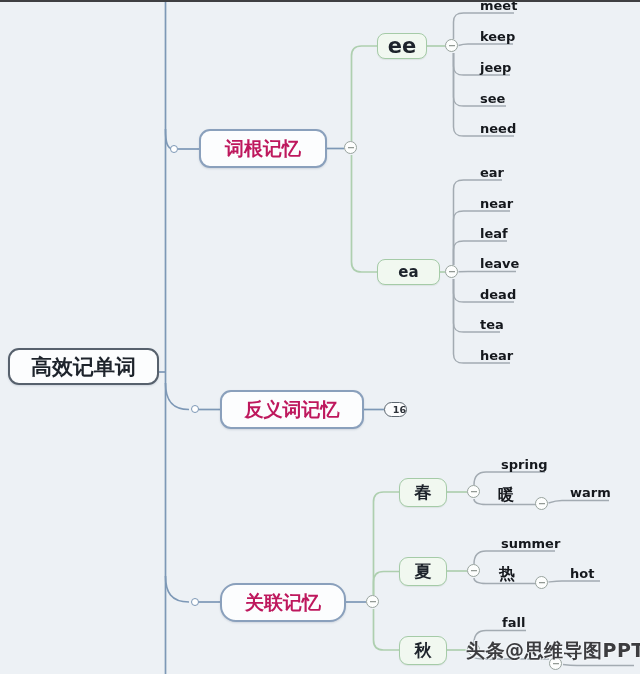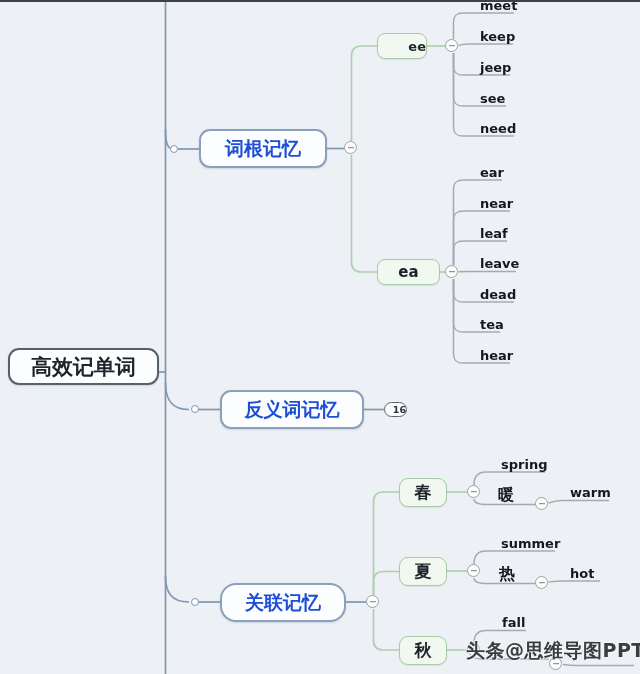--- a/index.html
+++ b/index.html
@@ -8,21 +8,21 @@
     background:#edf1f5;
     font-family:"DejaVu Sans","Liberation Sans",sans-serif;
   }
   .canvas{position:absolute;inset:0;}
   .top-border{position:absolute;left:0;top:0;width:640px;height:2px;background:#3f4042;z-index:5;}
   svg.links{position:absolute;left:0;top:0;z-index:1;}
   .node{position:absolute;display:flex;align-items:center;justify-content:center;
         background:#fcfdfe;box-sizing:border-box;z-index:2;
         box-shadow:0 1px 2px rgba(70,90,115,.18);}
   .node-root{border:2px solid #57616d;border-radius:11px;font-size:21px;font-weight:bold;color:#1d232b;}
-  .node-blue{border:2px solid #8aa0bc;border-radius:11px;font-size:19px;font-weight:bold;color:#1d4ed8;}
+  .node-blue{border:2px solid #8aa0bc;border-radius:11px;font-size:19px;font-weight:bold;color:#be185d;}
   .node-green{border:1.6px solid #a5cba7;border-radius:8px;background:#f1f8f0;
               font-weight:bold;color:#1d232b;box-shadow:0 1px 1px rgba(90,120,90,.12);}
   .hub{position:absolute;width:13px;height:13px;border-radius:50%;background:#fdfefd;
        border:1.2px solid #98a39e;box-sizing:border-box;z-index:3;}
   .hub .minus{position:absolute;left:50%;top:50%;transform:translate(-50%,-50%);
        width:6px;height:1.6px;background:#78817b;display:block;}
   .dot{position:absolute;width:8px;height:8px;border-radius:50%;background:#ffffff;
        border:1.4px solid #7d98b6;box-sizing:border-box;z-index:3;}
   .badge{position:absolute;width:23px;height:15px;border-radius:8px;background:#fbfcfd;
        border:1.5px solid #5c666f;box-sizing:border-box;z-index:3;
@@ -103,21 +103,21 @@
   <div class="node node-blue" style="left:199px;top:129px;width:128px;height:39px;">
     <span>词根记忆</span>
   </div>
   <div class="node node-blue" style="left:220px;top:390px;width:144px;height:39px;">
     <span>反义词记忆</span>
   </div>
   <div class="node node-blue" style="left:220px;top:583px;width:126px;height:39px;border-radius:16px;">
     <span>关联记忆</span>
   </div>
 
-  <div class="node node-green" style="left:377px;top:33px;width:50px;height:26px;font-size:13px;justify-content:flex-end;">
+  <div class="node node-green" style="left:377px;top:33px;width:50px;height:26px;font-size:21px;">
     <span>ee</span>
   </div>
   <div class="node node-green" style="left:377px;top:259px;width:63px;height:26px;font-size:15px;align-items:center;">
     <span>ea</span>
   </div>
   <div class="node node-green" style="left:399px;top:478px;width:48px;height:29px;font-size:17px;border-radius:9px;">
     <span>春</span>
   </div>
   <div class="node node-green" style="left:399px;top:557px;width:48px;height:29px;font-size:17px;border-radius:9px;">
     <span>夏</span>

